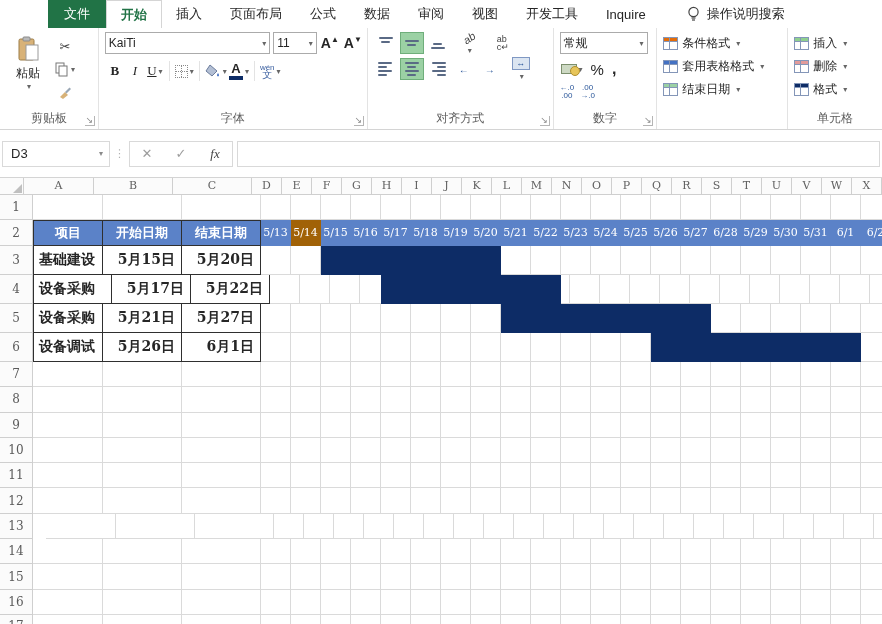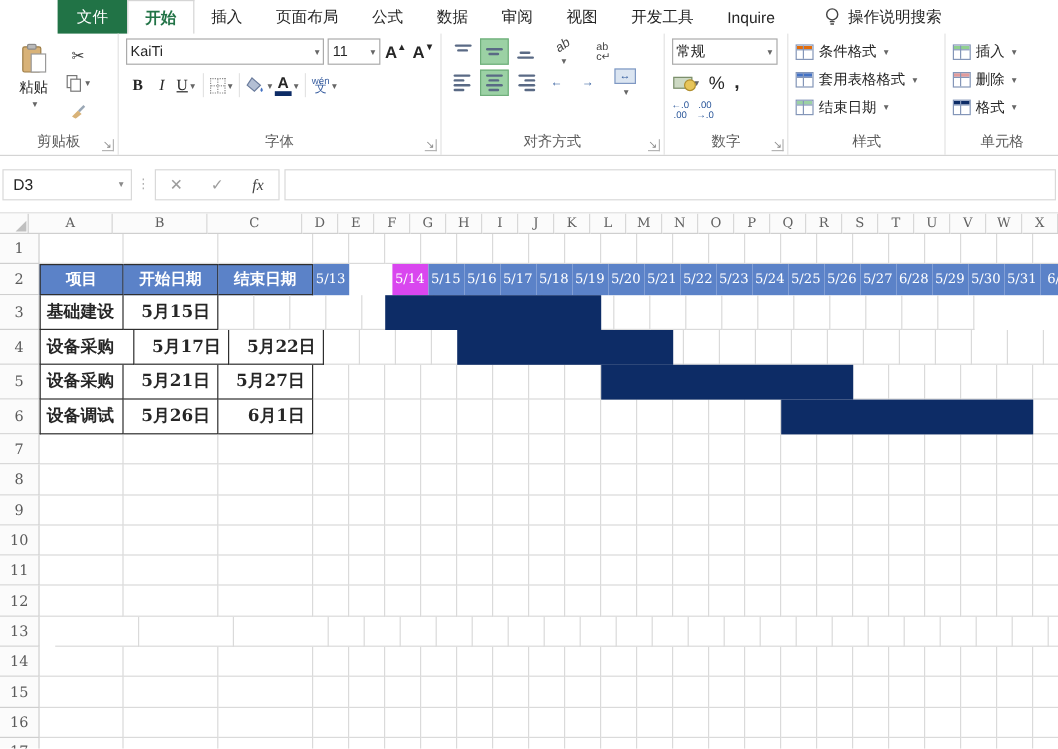--- a/index.html
+++ b/index.html
@@ -373,21 +373,20 @@
       <div class="menu-row">
         <span class="mini-table mt-fa"></span>
         <span>套用表格格式</span>
         <span class="dd">▾</span>
       </div>
       <div class="menu-row">
         <span class="mini-table mt-cs"></span>
         <span>结束日期</span>
         <span class="dd">▾</span>
       </div>
-      <span class="group-label">样式</span>
     </div>
 
     <div class="group g-cells" style="border-right:none;">
       <div class="menu-row">
         <span class="mini-table mt-ins"></span>
         <span>插入</span>
         <span class="dd">▾</span>
       </div>
       <div class="menu-row">
         <span class="mini-table mt-del"></span>
@@ -475,21 +474,21 @@
             <div class="cell" style="width: 30px;"></div>
           </div>
         </div>
         <div class="srow" style="height: 26px;">
           <div class="rowhdr">2</div>
           <div class="cells">
             <div class="cell blue tborder c-center hdrtext ttop first" style="width: 70px; background: rgb(91, 130, 200);">项目</div>
             <div class="cell blue tborder c-center hdrtext ttop" style="width: 79px; background: rgb(91, 130, 200);">开始日期</div>
             <div class="cell blue tborder c-center hdrtext ttop" style="width: 79px; background: rgb(91, 130, 200);">结束日期</div>
             <div class="cell blue datecell" style="width: 30px; background: rgb(91, 130, 200);">5/13</div>
-            <div class="cell blue datecell" style="width: 30px; background: #d946ef; margin-left: 36px;">5/14</div>
+            <div class="cell blue datecell" style="width: 30px; background: #a16207;">5/14</div>
             <div class="cell blue datecell" style="width: 30px; background: rgb(91, 130, 200);">5/15</div>
             <div class="cell blue datecell" style="width: 30px; background: rgb(91, 130, 200);">5/16</div>
             <div class="cell blue datecell" style="width: 30px; background: rgb(91, 130, 200);">5/17</div>
             <div class="cell blue datecell" style="width: 30px; background: rgb(91, 130, 200);">5/18</div>
             <div class="cell blue datecell" style="width: 30px; background: rgb(91, 130, 200);">5/19</div>
             <div class="cell blue datecell" style="width: 30px; background: rgb(91, 130, 200);">5/20</div>
             <div class="cell blue datecell" style="width: 30px; background: rgb(91, 130, 200);">5/21</div>
             <div class="cell blue datecell" style="width: 30px; background: rgb(91, 130, 200);">5/22</div>
             <div class="cell blue datecell" style="width: 30px; background: rgb(91, 130, 200);">5/23</div>
             <div class="cell blue datecell" style="width: 30px; background: rgb(91, 130, 200);">5/24</div>
@@ -502,20 +501,21 @@
             <div class="cell blue datecell" style="width: 30px; background: rgb(91, 130, 200);">5/31</div>
             <div class="cell blue datecell" style="width: 30px; background: rgb(91, 130, 200);">6/1</div>
             <div class="cell blue datecell" style="width: 30px; background: rgb(91, 130, 200);">6/2</div>
           </div>
         </div>
         <div class="srow" style="height: 29px;">
           <div class="rowhdr">3</div>
           <div class="cells">
             <div class="cell tborder taskcell first c-left" style="width: 70px;">基础建设</div>
             <div class="cell tborder taskcell c-right" style="width: 79px;">5月15日</div>
+            <div class="cell tborder taskcell c-right" style="width: 79px;">5月20日</div>
             <div class="cell" style="width: 30px;"></div>
             <div class="cell" style="width: 30px;"></div>
             <div class="cell" style="width: 30px;"></div>
             <div class="cell" style="width: 30px;"></div>
             <div class="cell" style="width: 30px;"></div>
             <div class="cell" style="width: 30px;"></div>
             <div class="cell" style="width: 30px;"></div>
             <div class="cell" style="width: 30px;"></div>
             <div class="cell" style="width: 30px;"></div>
             <div class="cell" style="width: 30px;"></div>

